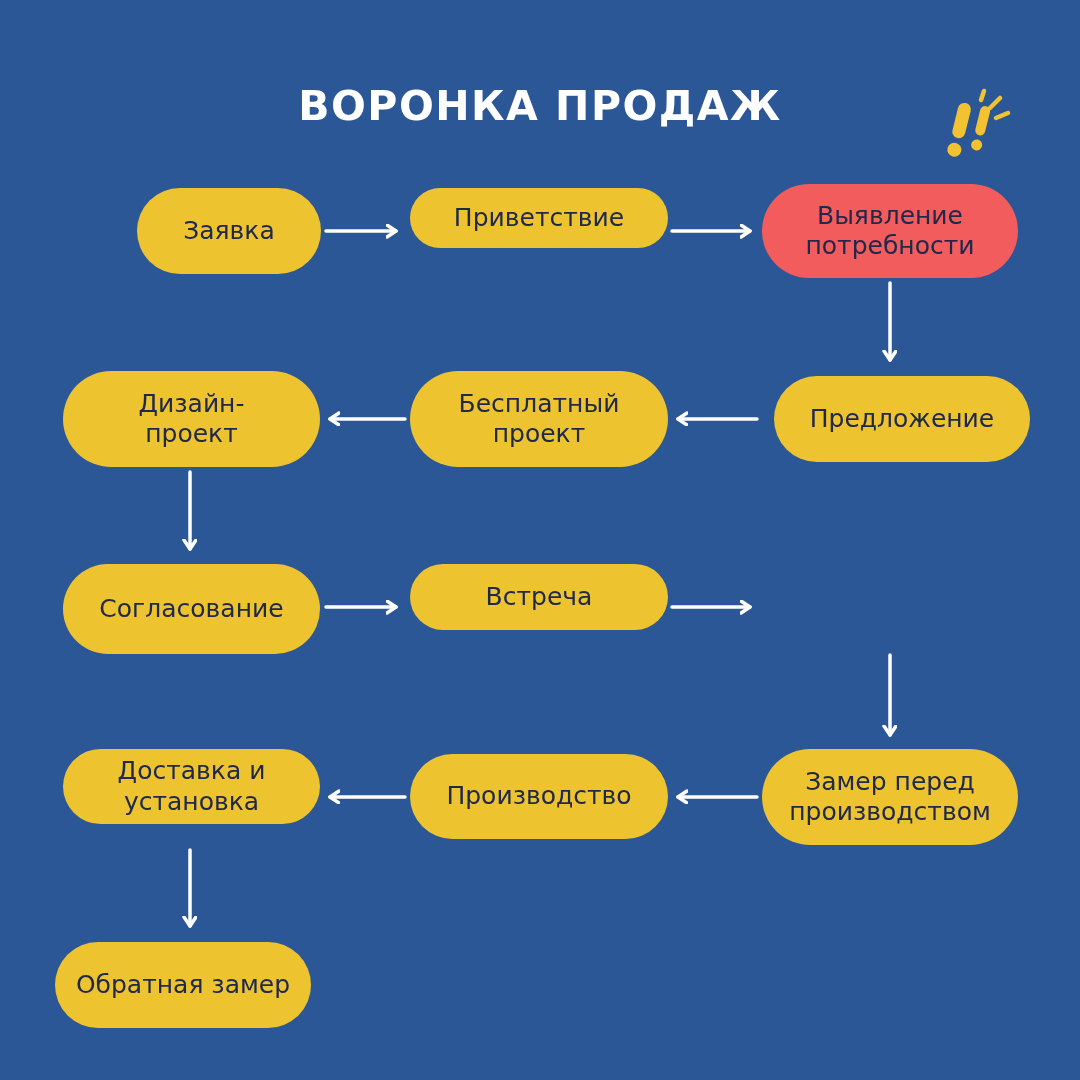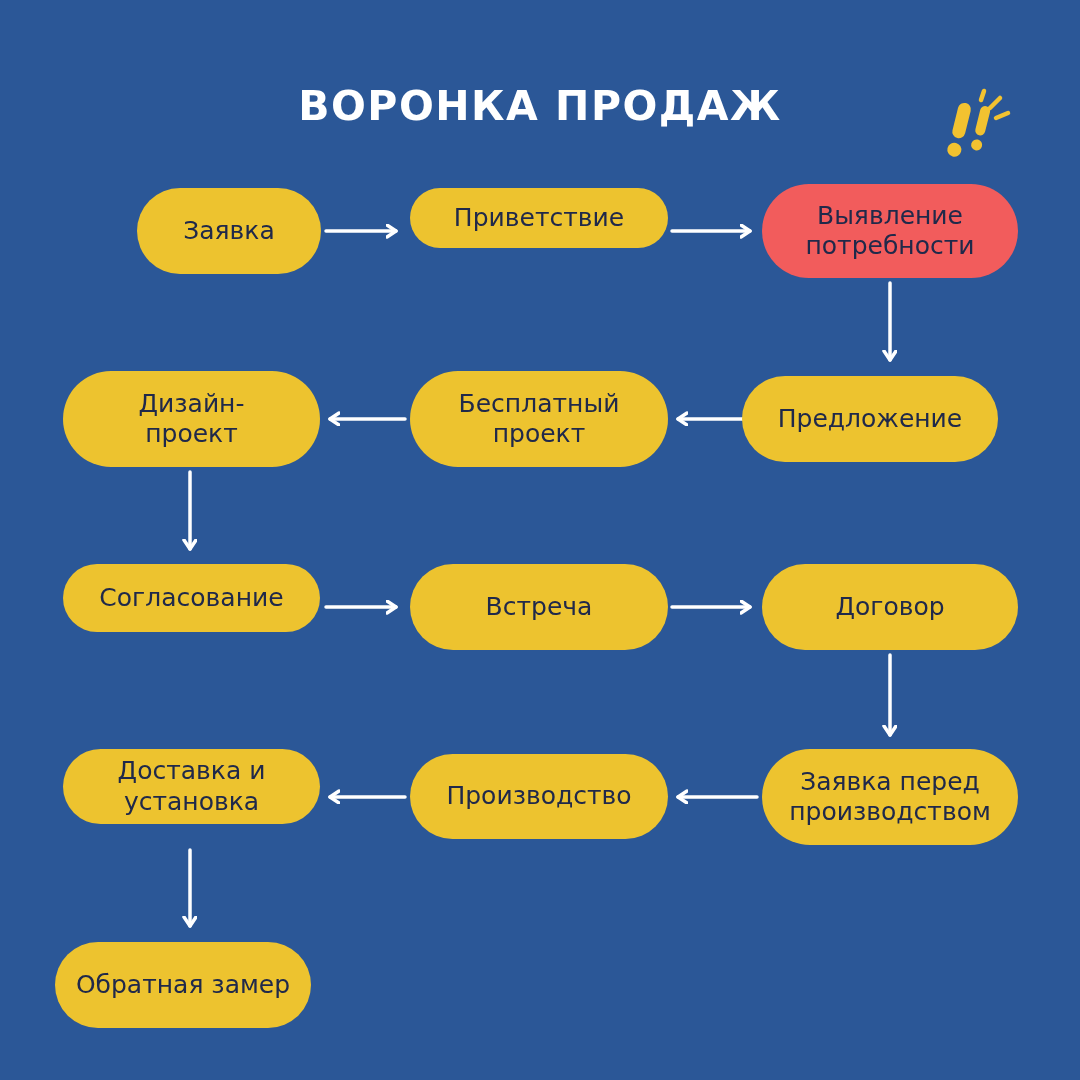--- a/index.html
+++ b/index.html
@@ -98,27 +98,26 @@
 
   <div class="pill" style="left:137px;top:188px;width:184px;height:86px">Заявка</div>
   <div class="pill" style="left:410px;top:188px;width:258px;height:60px">Приветствие</div>
   <div class="pill" style="left:63px;top:371px;width:257px;height:96px">Дизайн-
 проект</div>
 
   <div class="pill alert" style="left:762px;top:184px;width:256px;height:94px">Выявление
 потребности</div>
   <div class="pill" style="left:410px;top:371px;width:258px;height:96px">Бесплатный
 проект</div>
-  <div class="pill" style="left:742px;top:376px;width:256px;height:86px">Предложение</div>
+  <div class="pill" style="left:774px;top:376px;width:256px;height:86px">Предложение</div>
 
-  <div class="pill" style="left:63px;top:564px;width:257px;height:68px">Согласование</div>
-  <div class="pill" style="left:410px;top:564px;width:258px;height:86px">Встреча</div>
-  <div class="pill" style="left:762px;top:564px;width:256px;height:86px">Договор</div>
+  <div class="pill" style="left:63px;top:564px;width:257px;height:90px">Согласование</div>
+  <div class="pill" style="left:410px;top:564px;width:258px;height:66px">Встреча</div>
 
   <div class="pill" style="left:63px;top:749px;width:257px;height:75px">Доставка и
 установка</div>
   <div class="pill" style="left:410px;top:754px;width:258px;height:85px">Производство</div>
-  <div class="pill" style="left:762px;top:749px;width:256px;height:96px">Заявка перед
+  <div class="pill" style="left:762px;top:749px;width:256px;height:96px">Замер перед
 производством</div>
 
   <div class="pill" style="left:55px;top:942px;width:256px;height:86px">Обратная замер</div>
 
 </div>
 
 </body></html>

